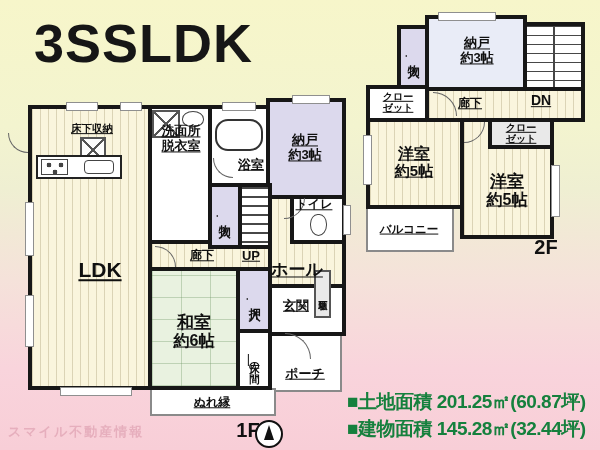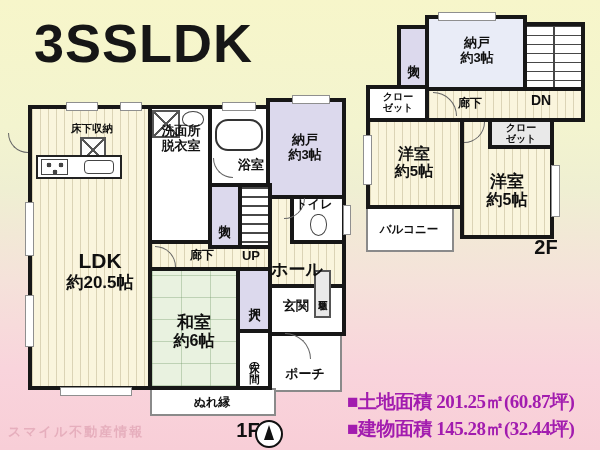--- a/index.html
+++ b/index.html
@@ -12,32 +12,32 @@
   .room{position:absolute;box-sizing:border-box;border:4px solid #171717;}
   .thin{border:2px solid #8a8a8a;}
   .wood{background-color:#faf5dd;background-image:repeating-linear-gradient(90deg,rgba(140,125,80,.28) 0 1px,transparent 1px 8px);}
   .tatami{background-color:#e9f2e0;background-image:repeating-linear-gradient(0deg,rgba(110,150,100,.35) 0 1px,transparent 1px 22px),repeating-linear-gradient(90deg,rgba(110,150,100,.35) 0 1px,transparent 1px 29px);}
   .lav{background:#dcd9ed;}
   .blue{background:#e9ecf7;}
   .wht{background:#ffffff;}
   .gry{background:#e9e9e9;}
   .stairs{background-color:#fff;background-image:repeating-linear-gradient(180deg,#474747 0 1.5px,transparent 1.5px 9px);}
   .stairmid{position:absolute;background:#474747;width:2px;z-index:6;}
-  .lbl{position:absolute;transform:translate(-50%,-50%);font-weight:700;color:#101010;text-align:center;line-height:1.12;white-space:nowrap;z-index:10;}
+  .lbl{position:absolute;transform:translate(-50%,-50%);font-weight:700;color:#101010;text-align:center;line-height:1.12;white-space:nowrap;z-index:10;text-decoration:underline;}
   .vert{writing-mode:vertical-rl;text-orientation:upright;letter-spacing:1px;}
   .win{position:absolute;background:#fff;border:1px solid #8f8f8f;z-index:7;}
   .xbox{position:absolute;border:2px solid #555;z-index:6;background-color:#fdfdfd;
     background-image:linear-gradient(45deg,transparent calc(50% - 1px),#555 calc(50% - 1px),#555 calc(50% + 1px),transparent calc(50% + 1px)),
                      linear-gradient(-45deg,transparent calc(50% - 1px),#555 calc(50% - 1px),#555 calc(50% + 1px),transparent calc(50% + 1px));}
   .fixture{position:absolute;z-index:6;box-sizing:border-box;}
   .arc{position:absolute;z-index:6;box-sizing:border-box;}
   .arc-a{border:1.5px solid #666;border-top:none;border-right:none;border-bottom-left-radius:100%;}
   .arc-b{border:1.5px solid #666;border-bottom:none;border-left:none;border-top-right-radius:100%;}
   .arc-c{border:1.5px solid #666;border-top:none;border-left:none;border-bottom-right-radius:100%;}
-  .areatext{position:absolute;font-weight:700;font-size:19px;color:#a21caf;letter-spacing:-0.5px;z-index:12;font-family:Liberation Serif, serif;}
+  .areatext{position:absolute;font-weight:700;font-size:19px;color:#15803d;letter-spacing:-0.5px;z-index:12;}
   #title{position:absolute;left:34px;top:12px;font-size:54px;font-weight:600;color:#161616;letter-spacing:1px;z-index:12;}
   #watermark{position:absolute;left:8px;top:423px;font-size:13px;font-weight:700;letter-spacing:2px;color:rgba(190,100,125,0.30);z-index:12;}
   .floorlbl{position:absolute;transform:translate(-50%,-50%);font-size:20px;font-weight:600;color:#111;z-index:12;}
   #compass{position:absolute;left:255px;top:420px;width:24px;height:24px;border:2px solid #111;border-radius:50%;background:#fff;z-index:12;}
   #compass .needle{position:absolute;left:50%;top:3px;transform:translateX(-50%);width:0;height:0;
     border-left:5px solid transparent;border-right:5px solid transparent;border-bottom:15px solid #111;}
 </style>
 </head>
 <body>
 
@@ -83,21 +83,20 @@
   <div class="win" style="left:222px;top:102px;width:32px;height:7px"></div>
   <div class="win" style="left:292px;top:95px;width:36px;height:7px"></div>
   <div class="win" style="left:25px;top:202px;width:7px;height:52px"></div>
   <div class="win" style="left:25px;top:295px;width:7px;height:50px"></div>
   <div class="win" style="left:60px;top:387px;width:70px;height:7px"></div>
   <div class="win" style="left:343px;top:205px;width:6px;height:28px"></div>
 
   <div class="lbl" style="left:92px;top:129px;font-size:10.5px">床下収納</div>
   <div class="lbl" style="left:100px;top:270px">
     <span style="display:block;font-size:21px">LDK</span>
-    <span style="display:block;font-size:17px">約20.5帖</span>
   </div>
   <div class="lbl" style="left:181px;top:139px;font-size:13px">
     <span style="display:block">洗面所</span>
     <span style="display:block">脱衣室</span>
   </div>
   <div class="lbl" style="left:251px;top:165px;font-size:13px">浴室</div>
   <div class="lbl" style="left:305px;top:148px;font-size:13px">
     <span style="display:block">納戸</span>
     <span style="display:block">約3帖</span>
   </div>

